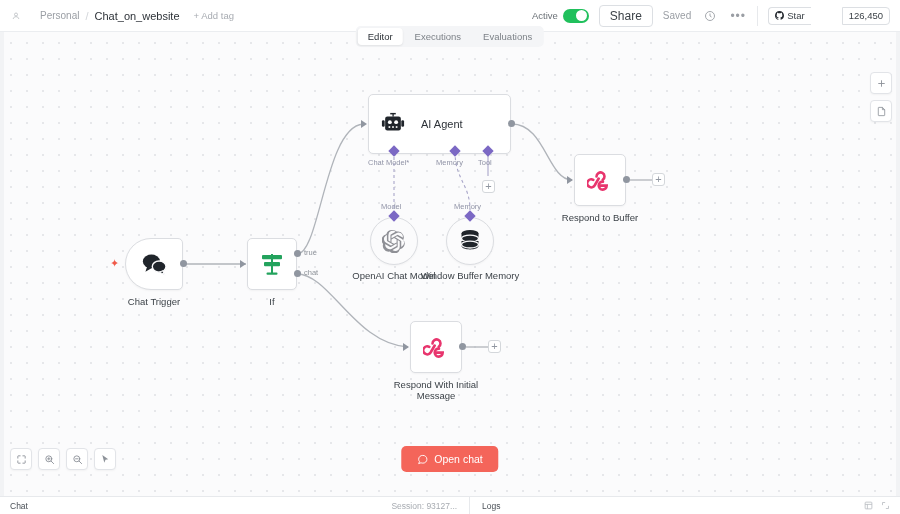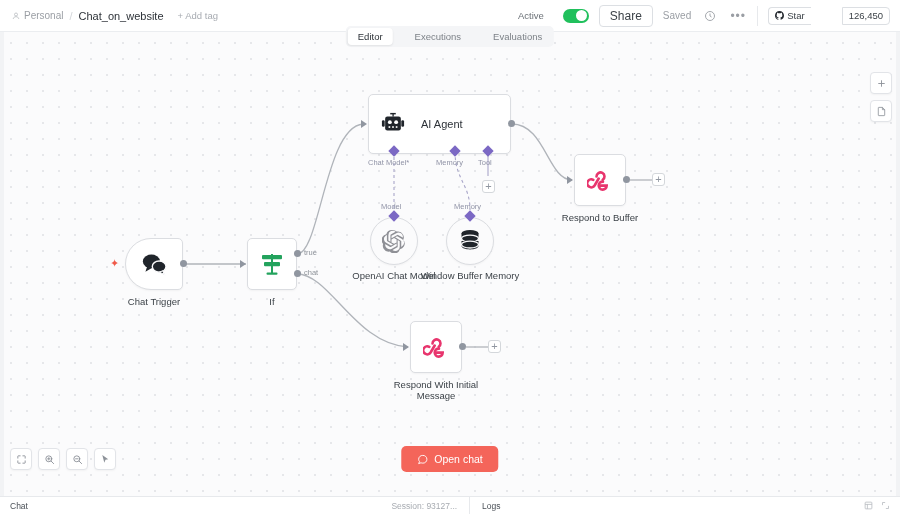--- a/index.html
+++ b/index.html
@@ -15,32 +15,32 @@
   .header {
     position: absolute; top: 0; left: 0;
     width: 900px; height: 32px;
     background: #fff;
     border-bottom: 1px solid #ebedf0;
     display: flex; align-items: center;
     z-index: 40;
   }
   .bc { display: flex; align-items: center; padding-left: 12px; gap: 6px; }
   .bc-person {
-    display: flex; align-items: center; gap: 4px;
+    display: flex; align-items: center; gap: 20px;
     font-size: 10px; color: #9a9ea4; text-align: center;
   }
   .bc-sep { color: #d3d6da; font-size: 11px; }
   .bc-name { font-size: 11px; color: #2d3238; font-weight: 400; }
   .bc-addtag { font-size: 9.5px; color: #a7abb1; margin-left: 8px; cursor: pointer; }
 
   .hdr-right {
     margin-left: auto; display: flex; align-items: center;
     gap: 10px; padding-right: 10px; height: 100%;
   }
-  .active-wrap { display: flex; align-items: center; gap: 19px; }
+  .active-wrap { display: flex; align-items: center; gap: 5px; }
   .active-label { font-size: 9.5px; color: #6b7177; }
   .toggle {
     width: 26px; height: 14px; border-radius: 7px;
     background: #20c05c; position: relative; cursor: pointer;
   }
   .toggle .knob {
     position: absolute; top: 1.5px; right: 1.5px;
     width: 11px; height: 11px; border-radius: 50%; background: #fff;
   }
   .btn-share {
@@ -66,21 +66,21 @@
   .star-count {
     display: flex; align-items: center;
     border: 1px solid #dcdfe3; border-radius: 0 4px 4px 0;
     padding: 0 6px; font-size: 9.5px; color: #3c4248; background: #fff; margin-left: 31px;
   }
 
   
   .tabs {
     position: absolute; top: 26px; left: 50%;
     transform: translateX(-50%);
-    display: flex; align-items: center; gap: 12px;
+    display: flex; align-items: center; gap: 2px;
     background: #f4f5f7; border-radius: 5px; padding: 2px;
     z-index: 45;
   }
   .tab {
     font-size: 9.5px; color: #7d8288;
     padding: 3px 10px; border-radius: 4px; cursor: pointer;
   }
   .tab.active { background: #fff; color: #2d3238; box-shadow: 0 1px 2px rgba(0,0,0,.08); }
 
   

